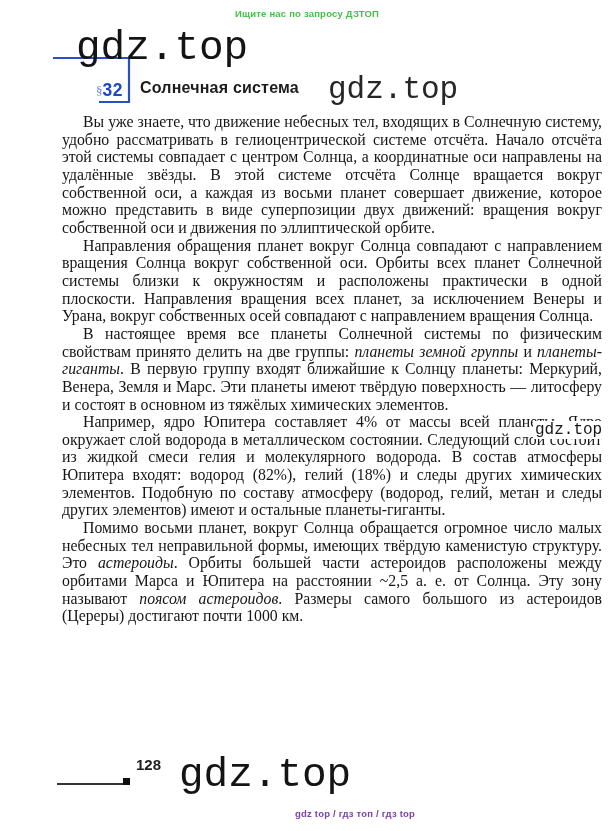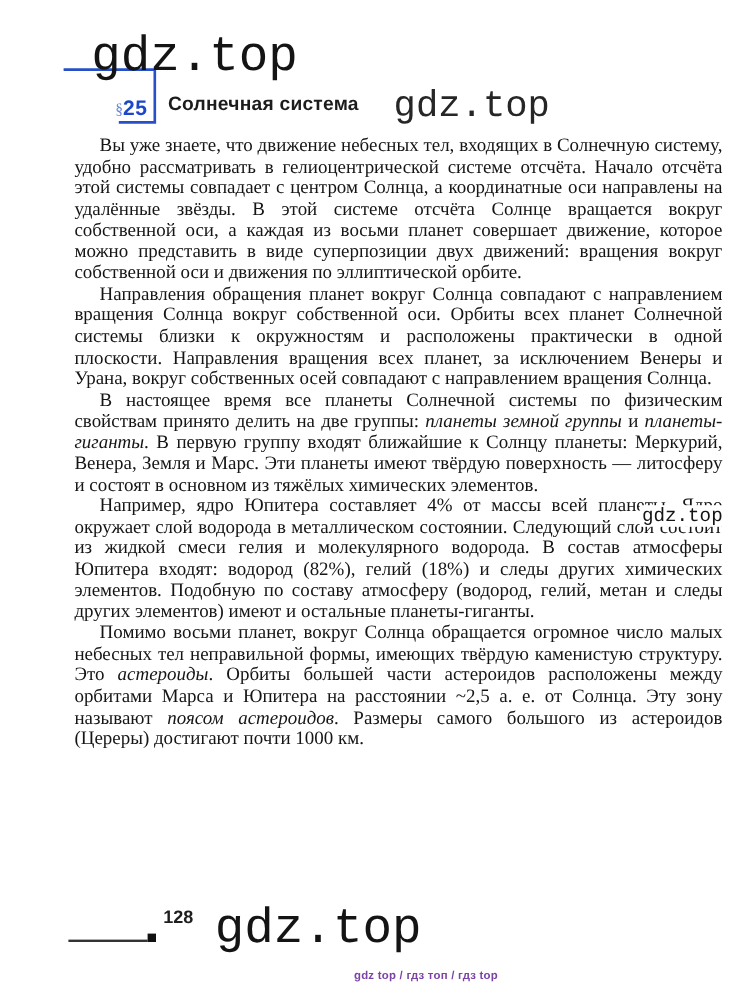--- a/index.html
+++ b/index.html
@@ -54,28 +54,29 @@
     position:absolute; top:808px; left:0; width:100%;
     text-align:center; font-family:"Liberation Sans", sans-serif;
     font-size:9.5px; font-weight:bold; color:#7b43a6; letter-spacing:.2px;margin-left:48px;
   }
 </style>
 </head>
 <body>
 
 <div class="page">
 
+  <div class="promo">Ищите нас по запросу ДЗТОП</div>
 
   <div class="wm wm-top-left">gdz.top</div>
 
   <svg class="bracket" width="82" height="50">
     <polyline points="1,2 77,2 77,46 47,46" fill="none" stroke="#2750c8" stroke-width="2.2"></polyline>
   </svg>
 
-  <div class="section-num"><span class="mark">§</span><span class="num">25</span></div>
+  <div class="section-num"><span class="mark">§</span><span class="num">32</span></div>
 
   <h1 class="page-title">Солнечная система</h1>
 
   <div class="wm wm-header-right">gdz.top</div>
 
   <div class="body-text">
       <p><span>Вы уже знаете, что движение небесных тел, входящих в Солнечную систему, удобно рассматривать в гелиоцентрической системе отсчёта. Начало отсчёта этой системы совпадает с центром Солнца, а координатные оси направлены на удалённые звёзды. В этой системе отсчёта Солнце вращается вокруг собственной оси, а каждая из восьми планет совершает движение, которое можно представить в виде суперпозиции двух движений: вращения вокруг собственной оси и движения по эллиптической орбите.</span></p>
       <p><span>Направления обращения планет вокруг Солнца совпадают с направлением вращения Солнца вокруг собственной оси. Орбиты всех планет Солнечной системы близки к окружностям и расположены практически в одной плоскости. Направления вращения всех планет, за исключением Венеры и Урана, вокруг собственных осей совпадают с направлением вращения Солнца.</span></p>
       <p><span>В настоящее время все планеты Солнечной системы по физическим свойствам принято делить на две группы: </span><i>планеты земной группы</i><span> и </span><i>планеты-гиганты</i><span>. В первую группу входят ближайшие к Солнцу планеты: Меркурий, Венера, Земля и Марс. Эти планеты имеют твёрдую поверхность — литосферу и состоят в основном из тяжёлых химических элементов.</span></p>
       <p><span>Например, ядро Юпитера составляет 4% от массы всей планеты. Ядро окружает слой водорода в металлическом состоянии. Следующий слой состоит из жидкой смеси гелия и молекулярного водорода. В состав атмосферы Юпитера входят: водород (82%), гелий (18%) и следы других химических элементов. Подобную по составу атмосферу (водород, гелий, метан и следы других элементов) имеют и остальные планеты-гиганты.</span></p>

